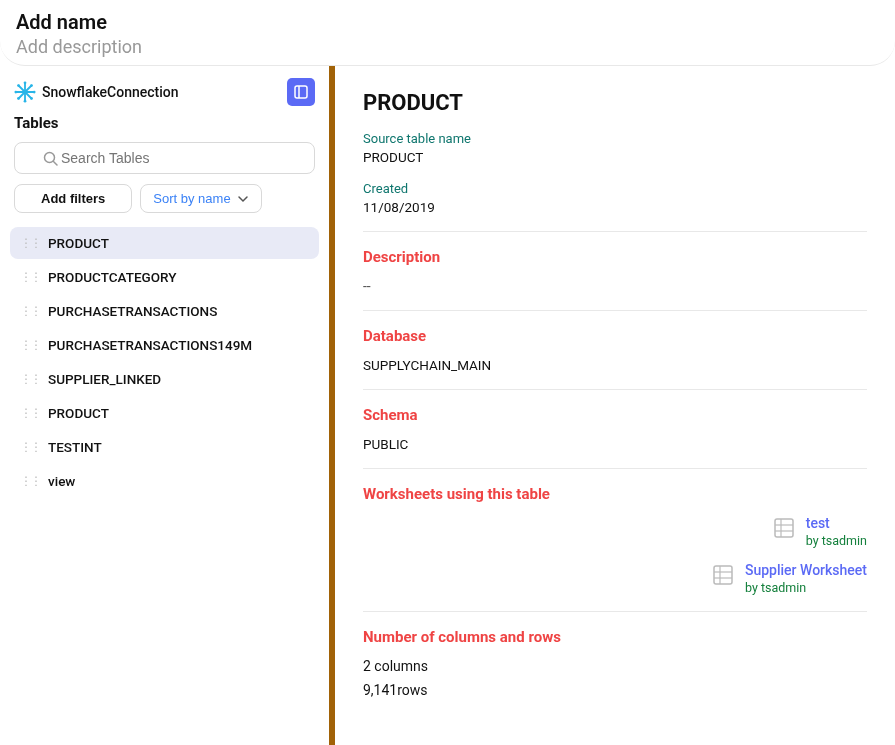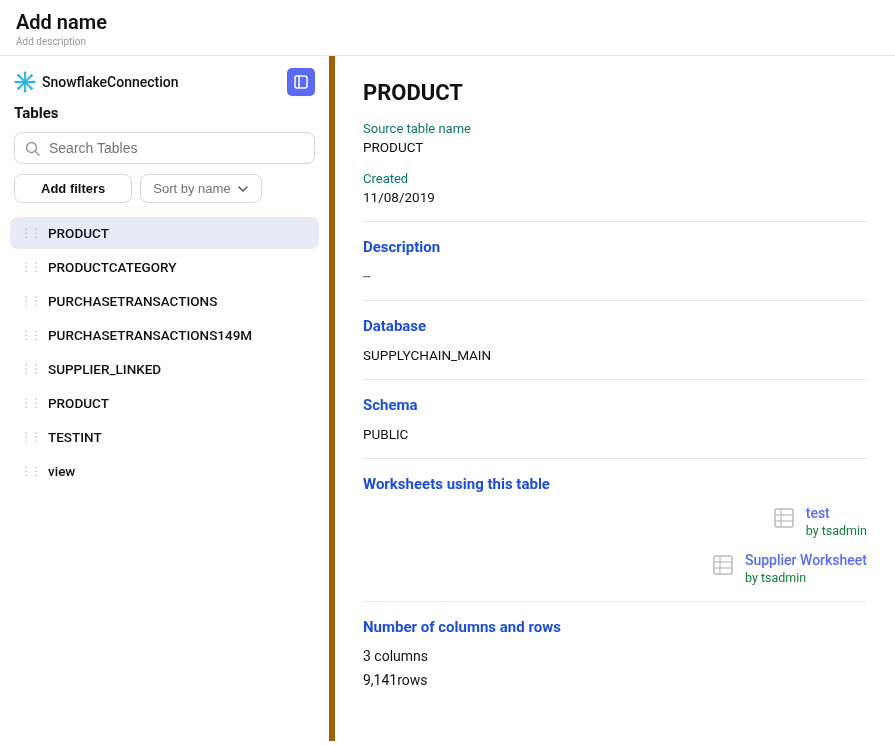--- a/index.html
+++ b/index.html
@@ -11,28 +11,29 @@
       width: 895px;
       height: 745px;
       overflow: hidden;
     }
 
     
     .top-bar {
       padding: 10px 16px 8px;
       border-bottom: 1px solid #e8e8e8;
       background: #fff;
+      border-radius: 25px;
     }
     .top-bar-title {
       font-size: 20px;
       font-weight: 600;
       color: #111;
     }
     .top-bar-desc {
-      font-size: 10px;
+      font-size: 18px;
       color: #999;
       margin-top: 2px;
     }
 
     
     .main-layout {
       display: flex;
       height: calc(745px - 60px);
     }
 
@@ -95,22 +96,22 @@
 
     
     .search-container {
       padding: 0 14px 10px;
     }
     .search-box {
       display: flex;
       align-items: center;
       border: 1.5px solid #d9d9d9;
       border-radius: 8px;
-      padding: 7px 10px;
-      gap: 9px;
+      padding: 7px 28px;
+      gap: 3px;
       background: #fff;
     }
     .search-box input {
       border: none;
       outline: none;
       font-size: 14px;
       color: #999;
       flex: 1;
       background: transparent;
     }
@@ -131,21 +132,21 @@
       cursor: pointer;
       color: #111;
     }
     .sort-btn {
       padding: 6px 12px;
       border: 1.5px solid #d9d9d9;
       border-radius: 8px;
       background: #fff;
       font-size: 13px;
       cursor: pointer;
-      color: #737373;
+      color: #3b82f6;
       display: flex;
       align-items: center;
       gap: 6px;
     }
 
     
     .table-list {
       flex: 1;
       overflow-y: auto;
       padding: 4px 10px;
@@ -204,21 +205,21 @@
 
     .divider {
       border: none;
       border-top: 1px solid #e8e8e8;
       margin: 16px 0;
     }
 
     .section-heading {
       font-size: 15px;
       font-weight: 700;
-      color: #1d4ed8;
+      color: #ef4444;
       margin-bottom: 12px;
     }
 
     .description-text {
       font-size: 14px;
       color: #555;
     }
 
     .worksheet-item {
       display: flex;
@@ -429,18 +430,18 @@
         <div class="worksheet-by">by tsadmin</div>
       </div>
     </div>
         </div>
     </div>
 
     <hr class="divider">
 
     <div class="columns-rows-section">
       <div class="section-heading">Number of columns and rows</div>
-      <div class="col-row-value">3 columns</div>
+      <div class="col-row-value">2 columns</div>
       <div class="col-row-value">9,141rows</div>
     </div>
 
   </div>
 </div>
 
 </body></html>

